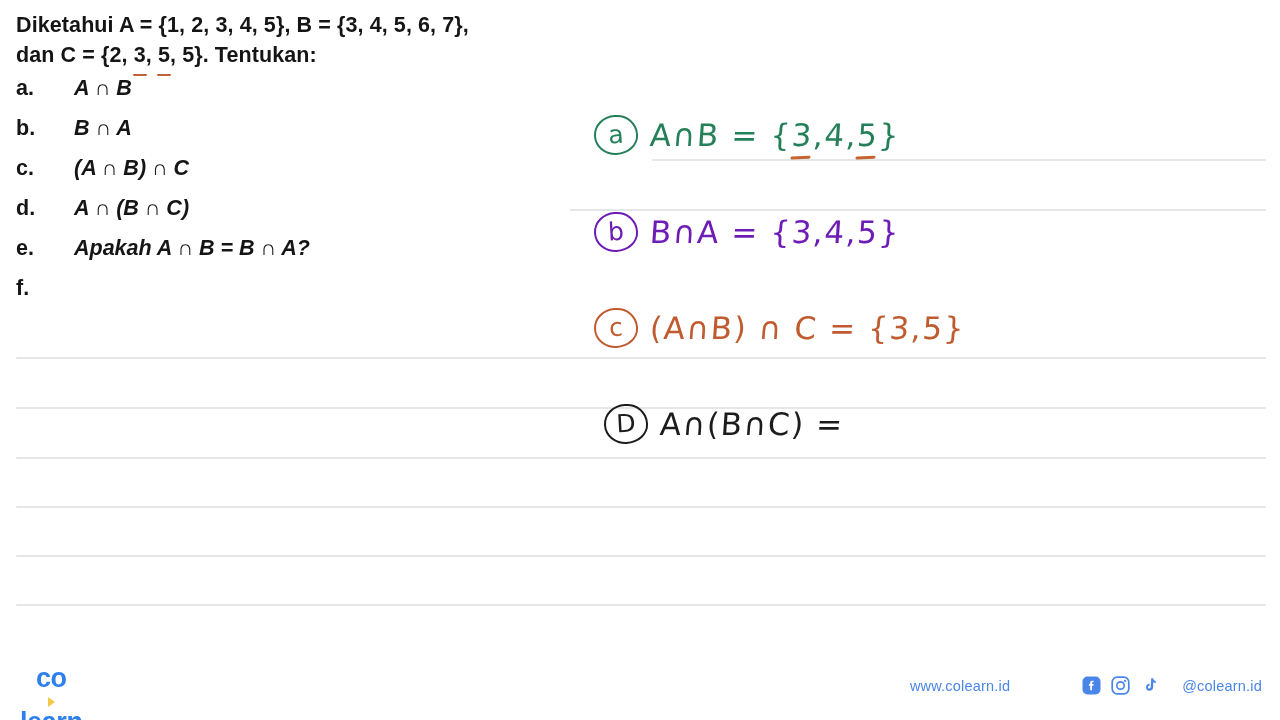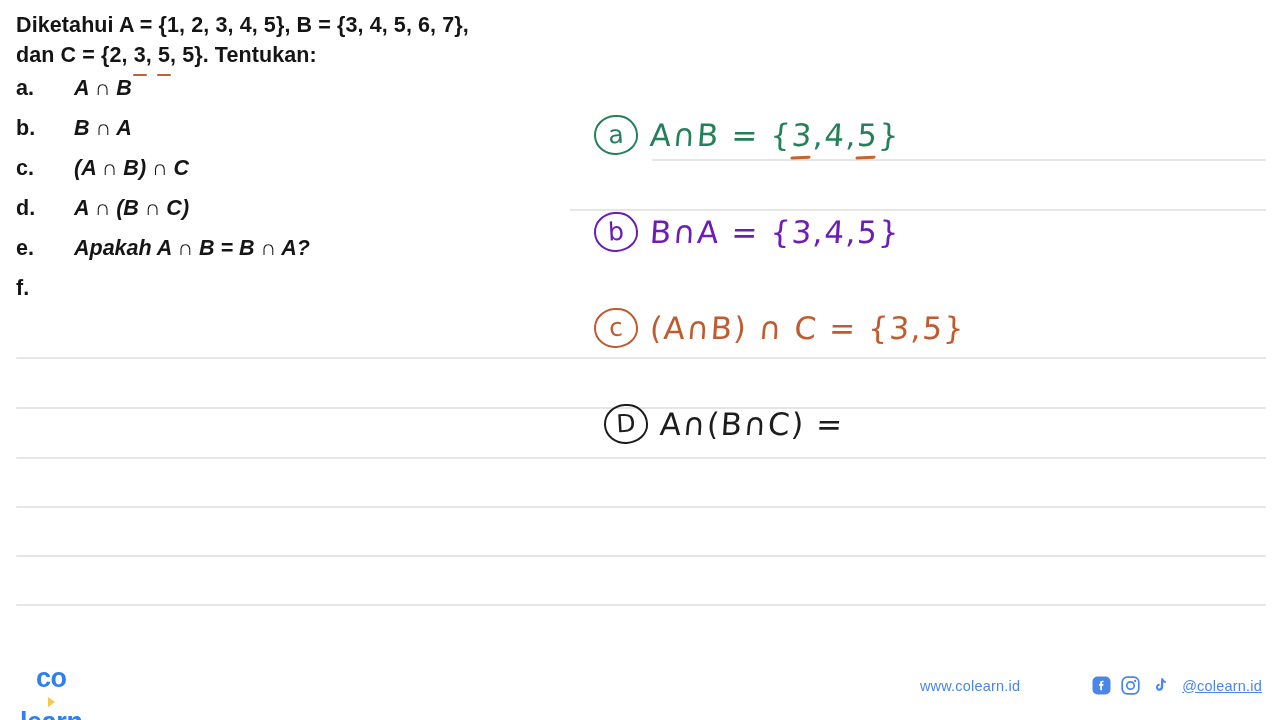--- a/index.html
+++ b/index.html
@@ -165,21 +165,21 @@
   }
   .soc {
     width: 19px;
     height: 19px;
     display: inline-flex;
     align-items: center;
     justify-content: center;
     flex: none;
   }
   .soc svg { display: block; }
-  .handle { margin-left: 3px; text-decoration: underline; }
+  .handle { margin-left: 13px; }
 </style>
 </head>
 <body>
 
 <div class="rule" style="left:652px; top:159px; width:614px;"></div>
 <div class="rule" style="left:570px; top:209px; width:696px;"></div>
 <div class="rule" style="left:16px;  top:357px; width:1250px;"></div>
 <div class="rule" style="left:16px;  top:407px; width:1250px;"></div>
 <div class="rule" style="left:16px;  top:457px; width:1250px;"></div>
 <div class="rule" style="left:16px;  top:506px; width:1250px;"></div>

